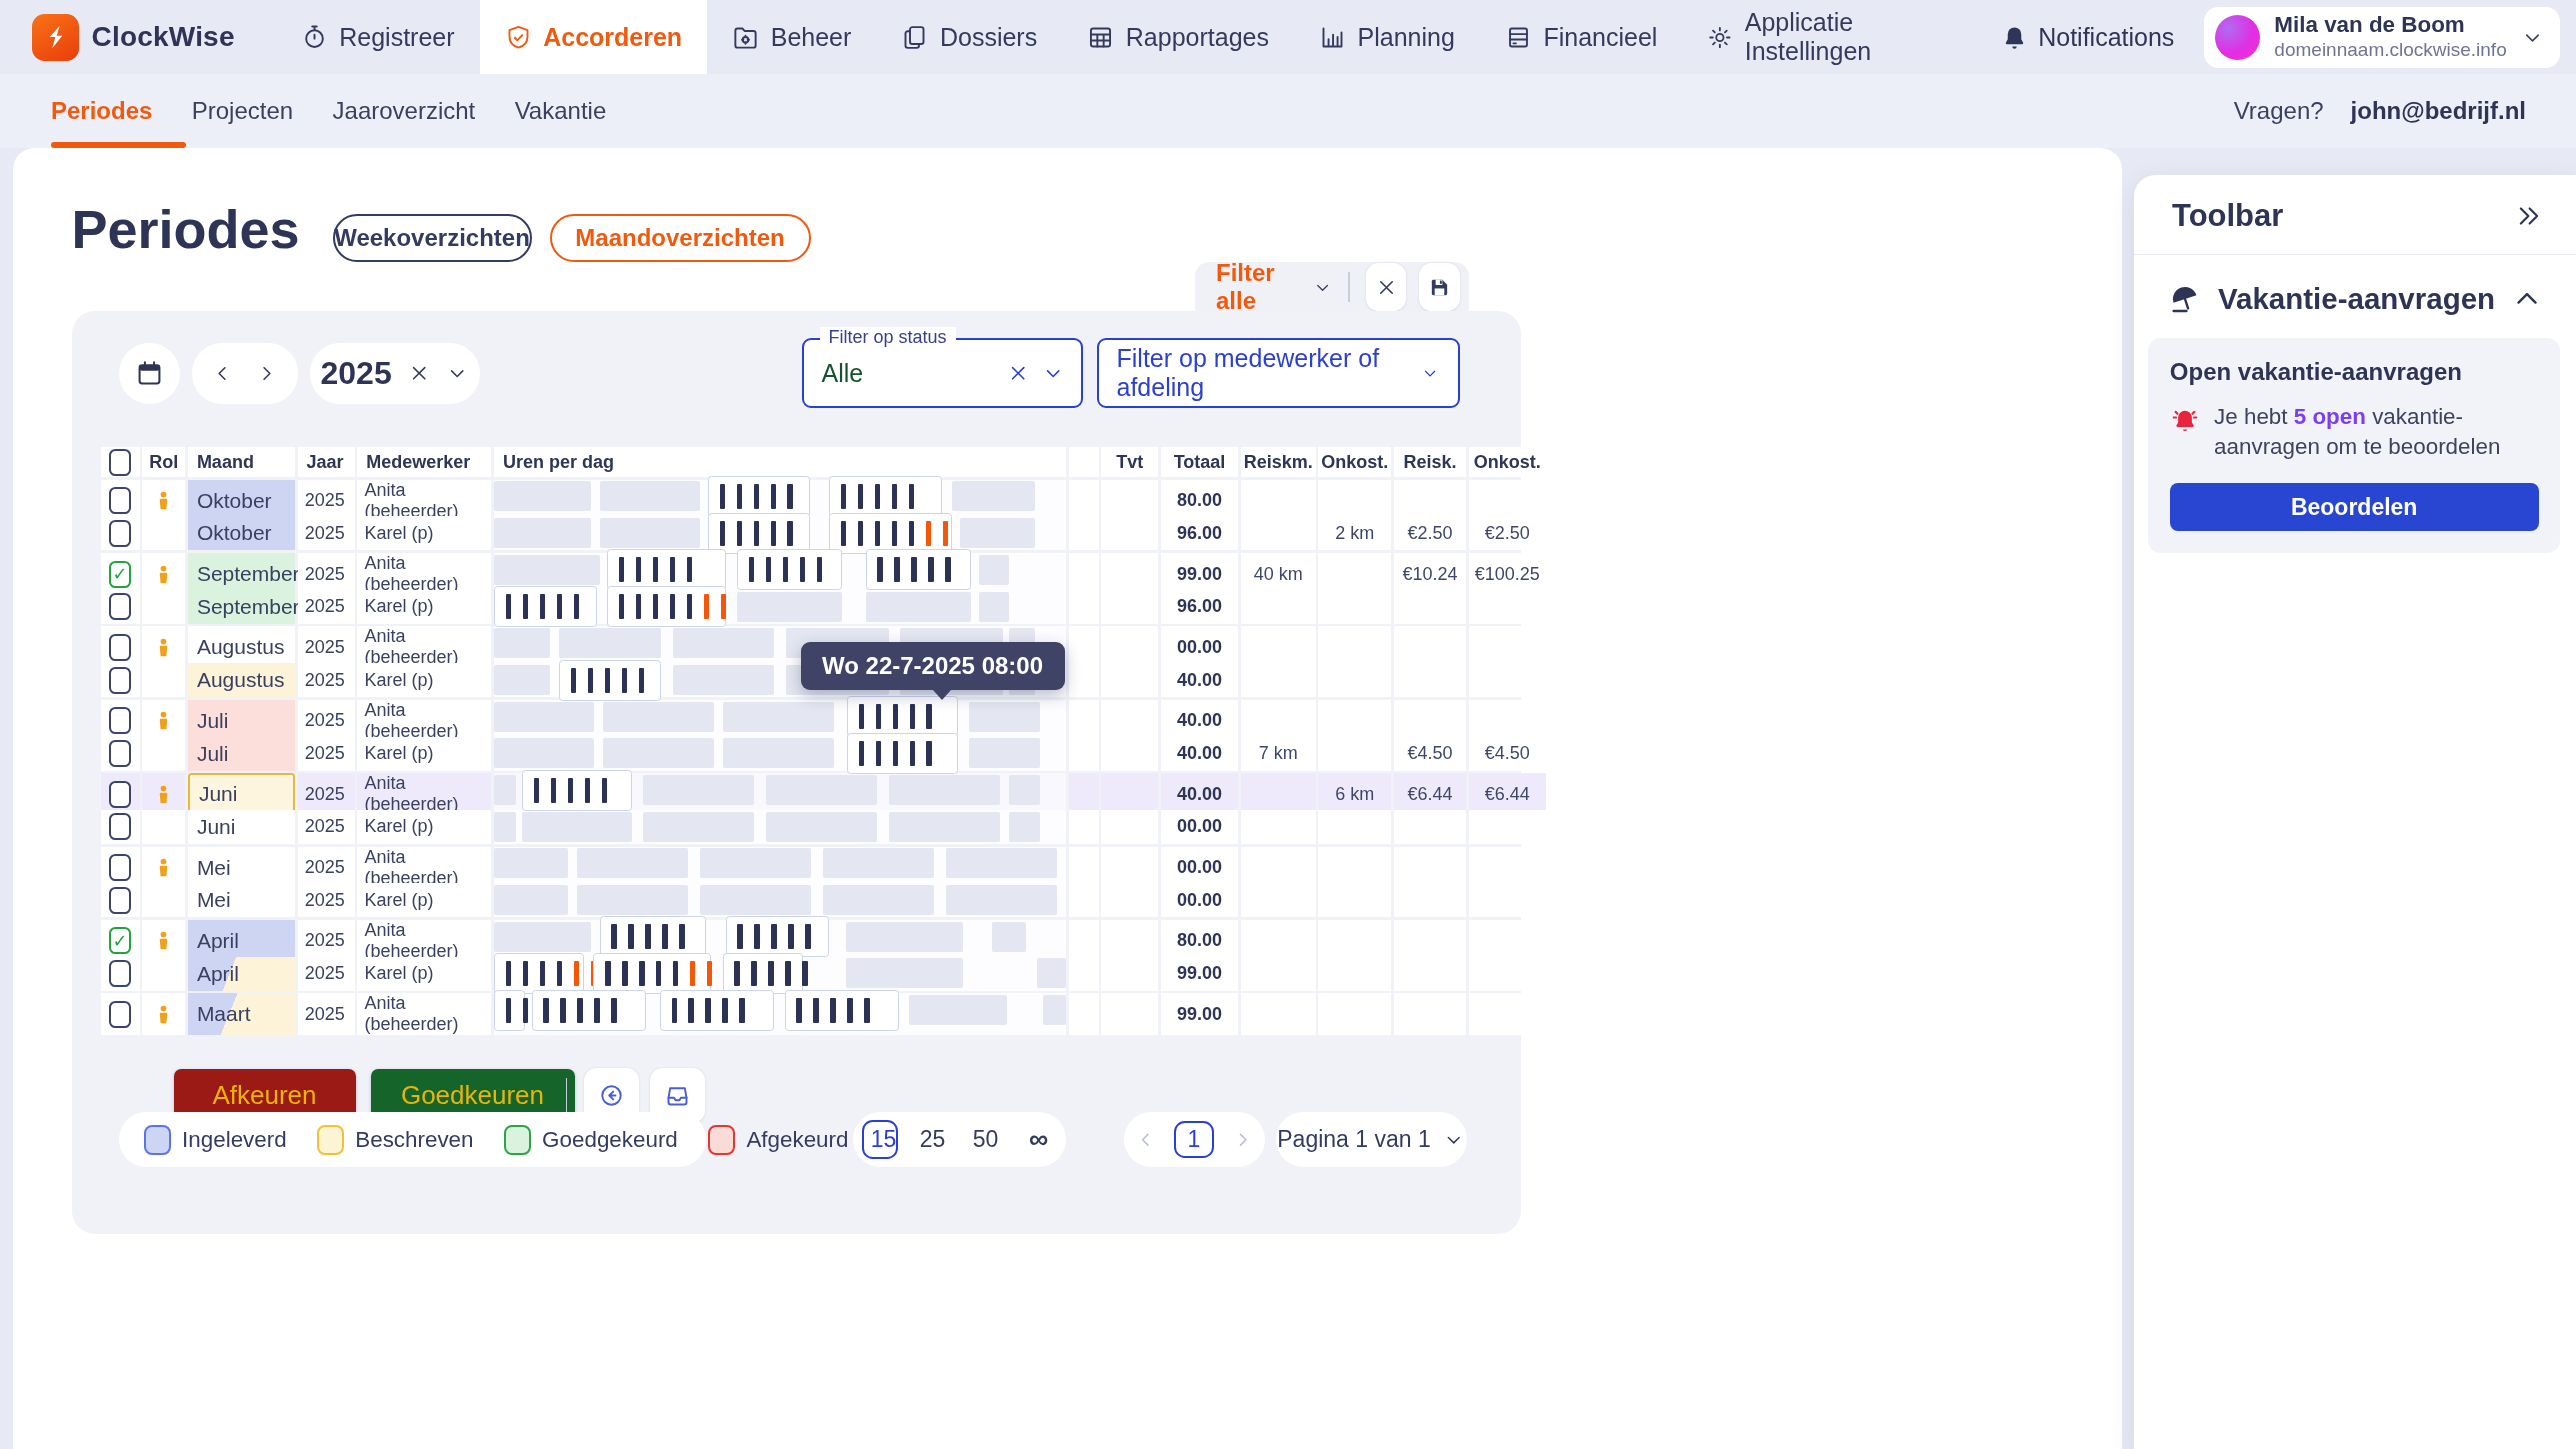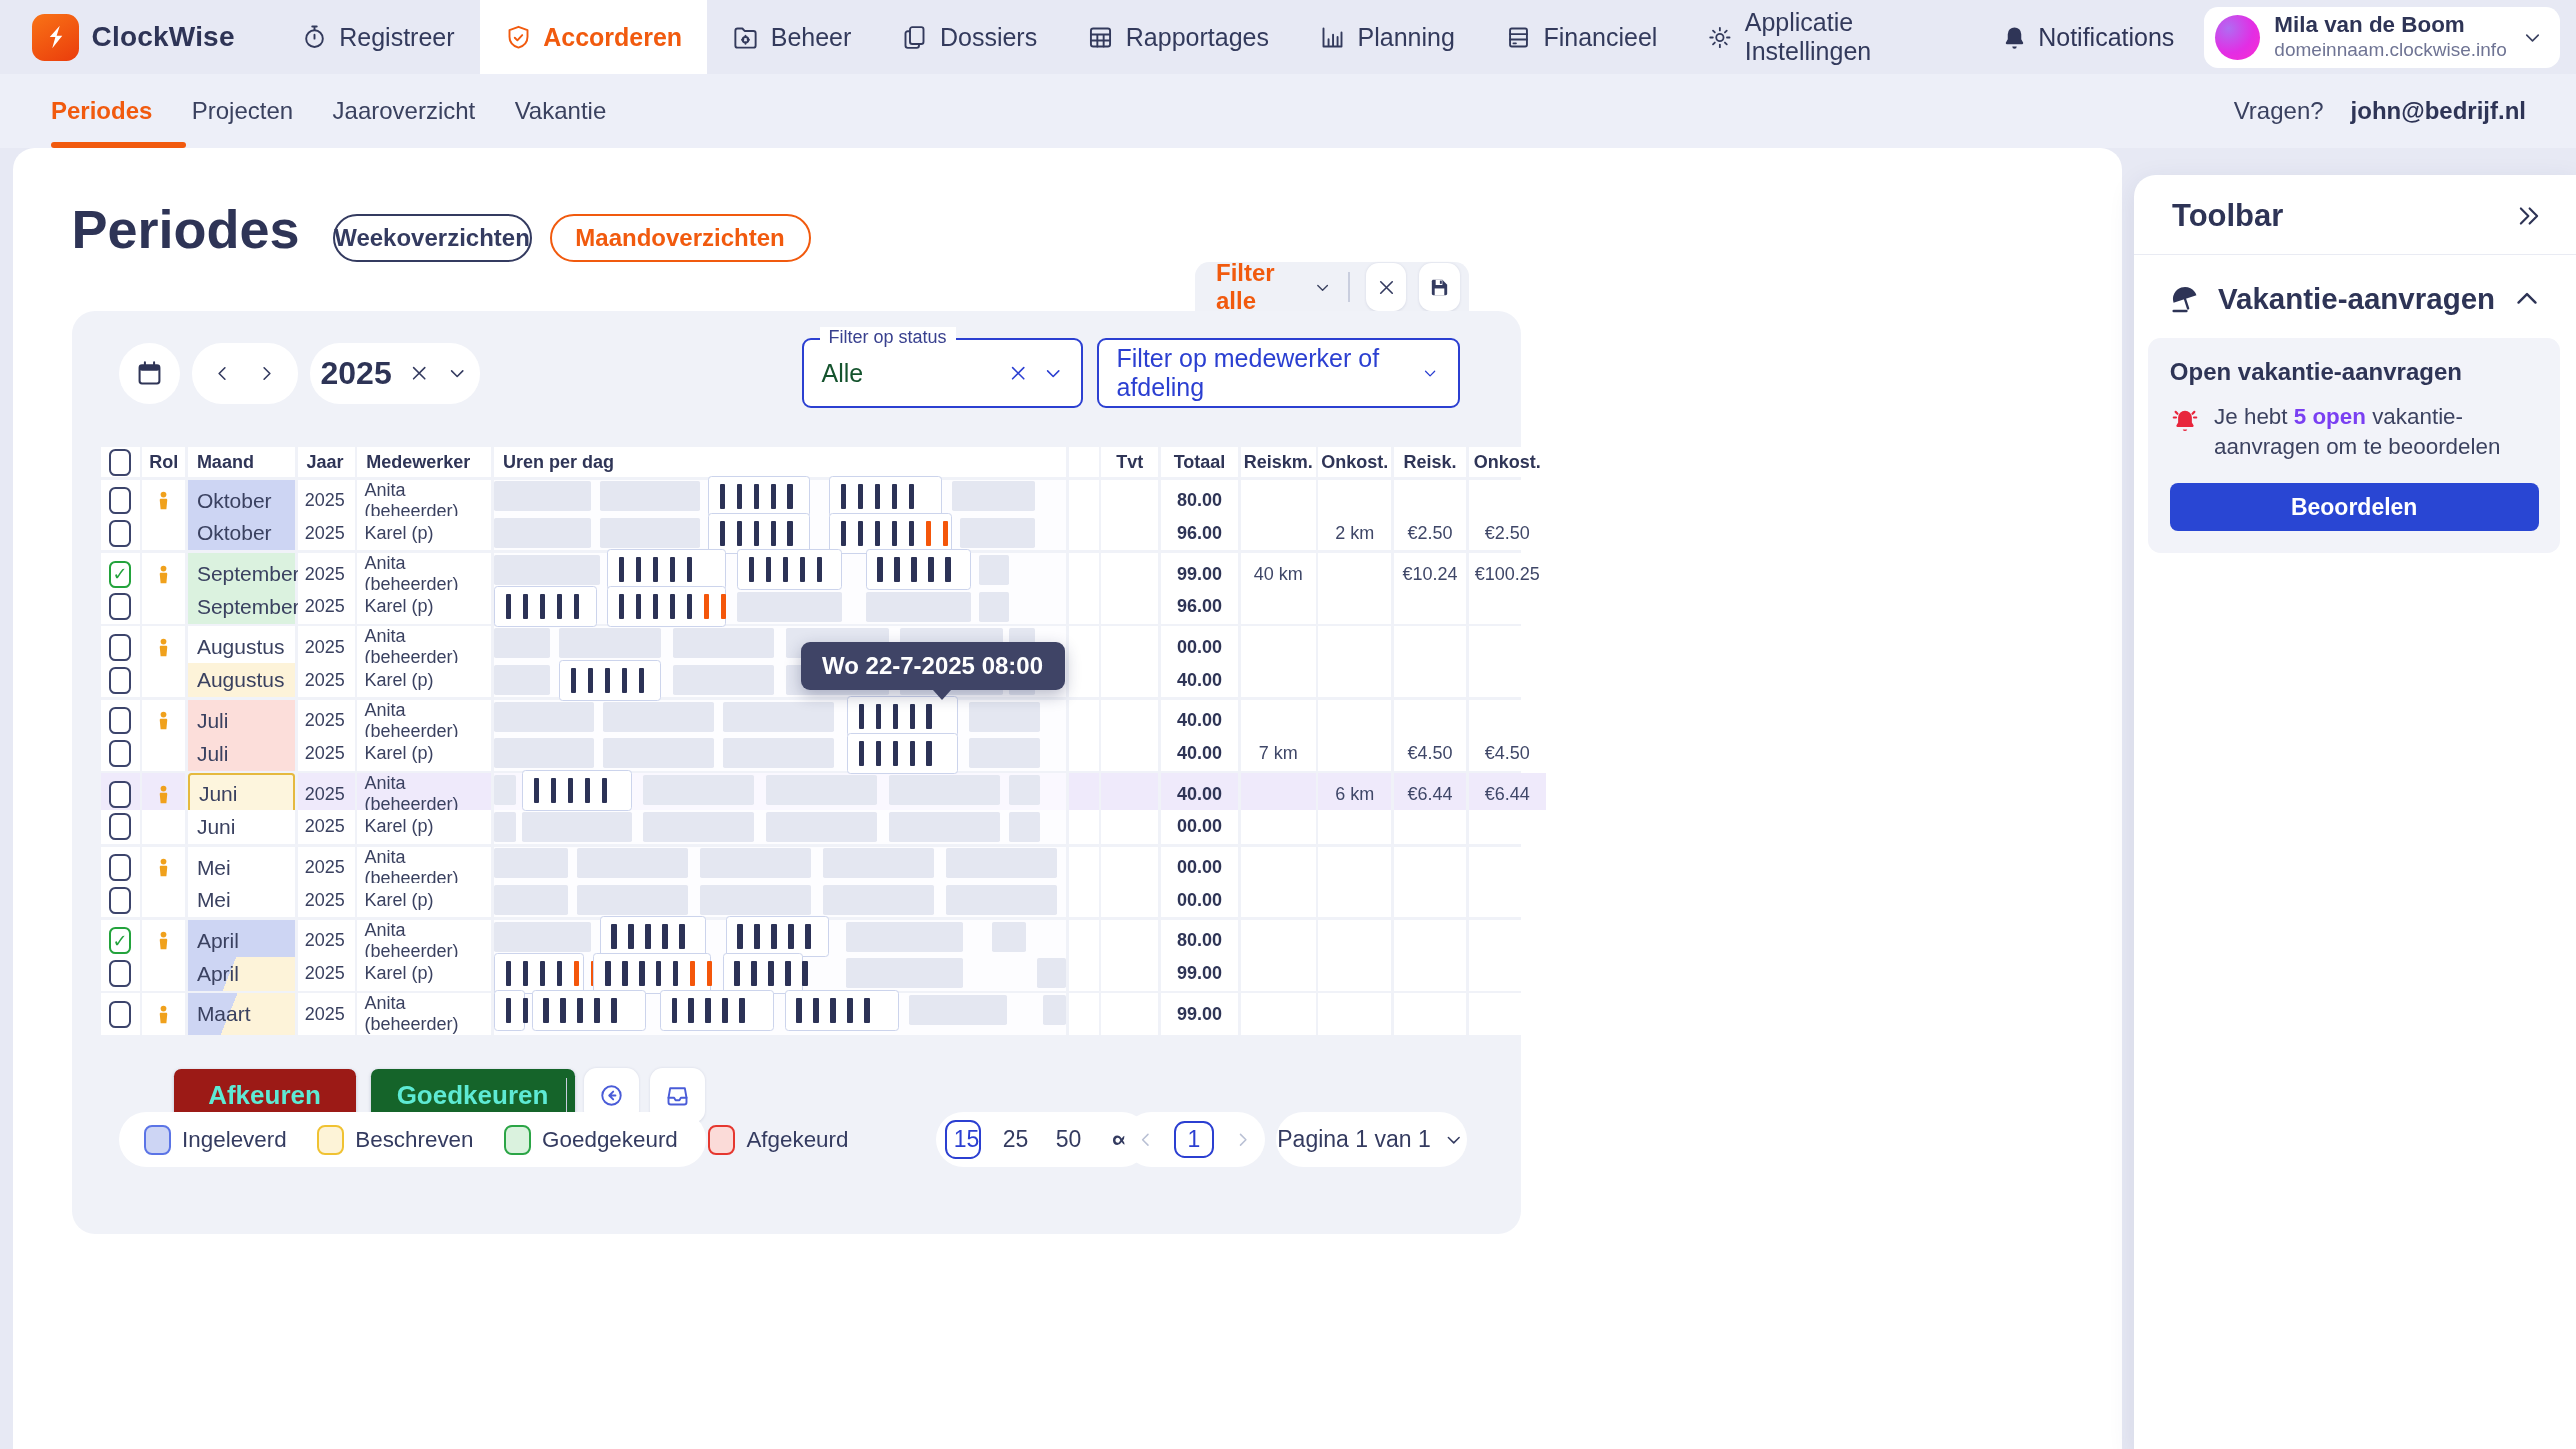--- a/index.html
+++ b/index.html
@@ -99,35 +99,35 @@
   .c-maand.focus{background:#fdf5dd;border:2.2px solid #e5b93e;border-radius:3.6px}
   .t-row.hl .cell{background:#efeafb}
   .t-row.hl .c-bars{background:#faf8ff}
   .t-row.hl .c-maand.focus{background:#fdf5dd}
   .seg-gap{position:absolute;top:1.8px;height:30px;background:#e4e7f1;border-radius:1.8px}
   .seg-box{position:absolute;top:-3.6px;height:41px;background:#fff;border:1.8px solid #ccd4ec;border-radius:3.6px;display:flex;align-items:center;padding-left:10.7px;gap:11.6px;z-index:2;cursor:pointer}
   .bar{width:5.4px;height:25px;border-radius:0.9px;background:#2c3256;flex:0 0 auto}
   .bar.o{background:#f4560a}
 
   
-  .act-btn{position:absolute;top:758px;height:52px;border-radius:7.2px;color:#5eead4;font-size:26px;font-weight:700;display:flex;align-items:center;justify-content:center;cursor:pointer;box-shadow:0 1.8px 3.6px rgba(40,50,100,.25)}
+  .act-btn{position:absolute;top:758px;height:52px;border-radius:7.2px;color:#eab308;font-size:26px;font-weight:400;display:flex;align-items:center;justify-content:center;cursor:pointer;box-shadow:0 1.8px 3.6px rgba(40,50,100,.25)}
   .btn-reject{left:102px;width:182px;background:#9c1a16}
   .btn-approve{left:299px;width:204px;background:#15642a}
   .act-div{position:absolute;left:494px;top:767px;width:1.8px;height:36px;background:#c9cede}
   .icon-btn{position:absolute;top:757px;width:55px;height:55px;border-radius:12.5px;background:#fff;display:flex;align-items:center;justify-content:center;color:#4a5cd8;cursor:pointer;box-shadow:0 0.9px 2.7px rgba(45,52,100,.12)}
   .icon-btn .icon{width:27px;height:27px}
   .btn-undo{left:512px}
   .btn-tray{left:578px}
 
   .legend{position:absolute;left:47px;top:801px;width:587px;height:55px;background:#fff;border-radius:28px;display:flex;align-items:center;gap:30px;padding:0 25px}
   .leg-item{display:flex;align-items:center;gap:11.6px;font-size:22.4px;color:#343b60}
   .swatch{width:27px;height:30px;border-radius:8px;border:2.2px solid}
 
   .pag-pill{position:absolute;top:801px;height:55px;background:#fff;border-radius:28px;display:flex;align-items:center;justify-content:center}
-  .p-sizes{left:864px;width:213px;gap:17px;padding:0 14.3px}
+  .p-sizes{left:781px;width:213px;gap:17px;padding:0 14.3px}
   .p-size{font-size:23px;color:#343b60;cursor:pointer;min-width:36px;text-align:center}
   .p-size.active{border:2.2px solid #2b3fd1;color:#2b3fd1;border-radius:10.7px;padding:3.6px 7.2px}
   .p-inf{font-size:27px;font-weight:700}
   .p-pager{left:1052px;width:141px;gap:18px}
   .p-pager .icon{width:21.5px;height:21.5px;color:#b9c0d4;cursor:pointer}
   .p-cur{border:2.2px solid #2b3fd1;color:#2b3fd1;border-radius:10.7px;padding:2.7px 11.6px;font-size:23px;cursor:pointer}
   .p-label{left:1204px;width:191px;gap:12.5px;font-size:23px;color:#343b60;cursor:pointer}
   .p-label .icon{width:21.5px;height:21.5px;color:#343b60}
 
   

